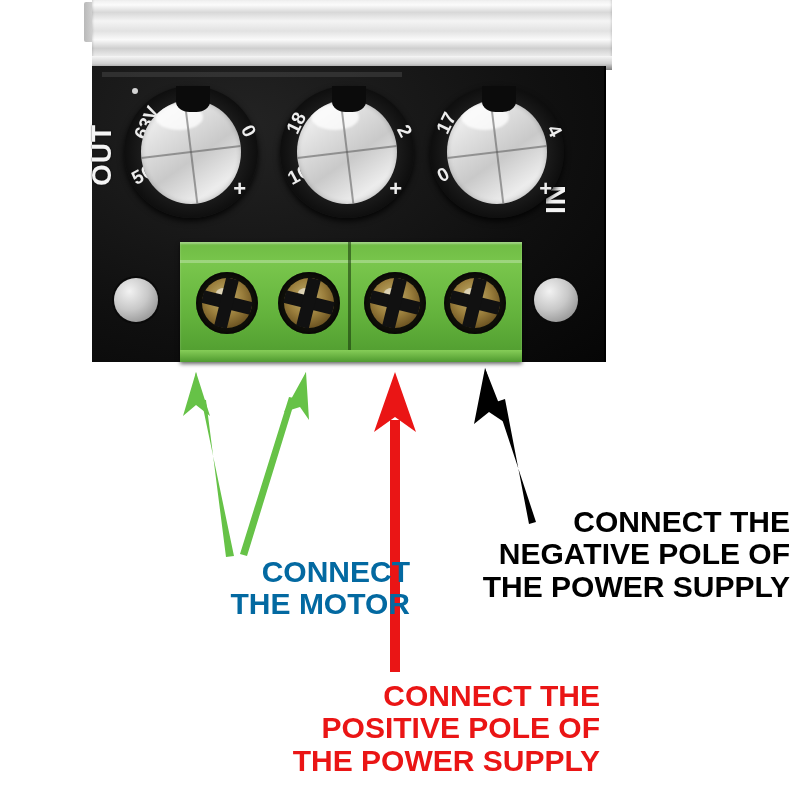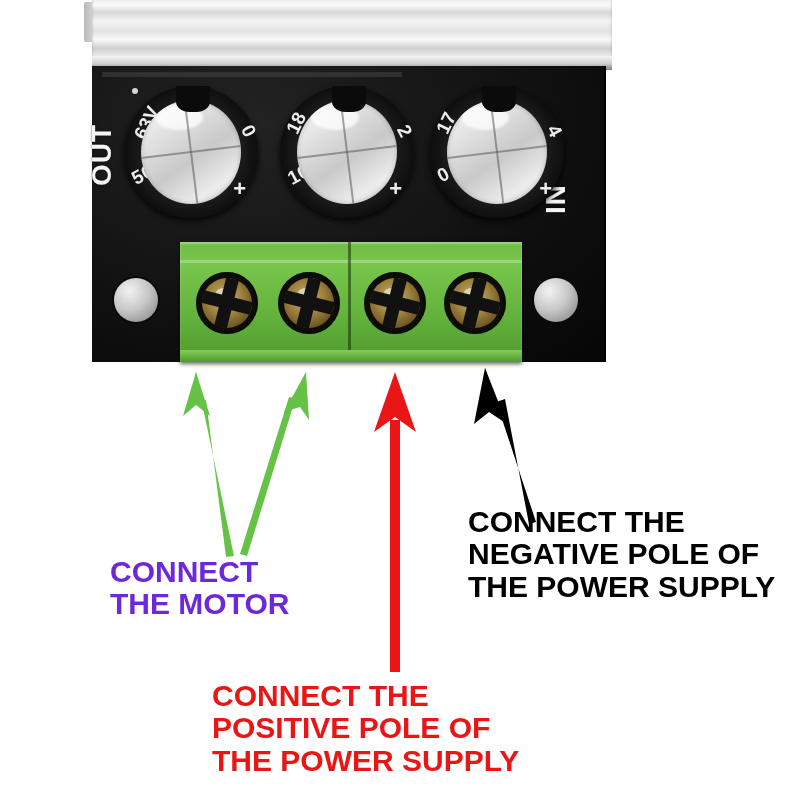--- a/index.html
+++ b/index.html
@@ -285,32 +285,32 @@
   #annotations {
     position: absolute;
     left: 0;
     top: 0;
     width: 800px;
     height: 800px;
     pointer-events: none;
   }
   .note {
     position: absolute;
-    text-align: left;
+    text-align: right;
     font-family: "Liberation Sans", sans-serif;
     font-weight: 700;
     line-height: 1.08;
     white-space: pre-line;
   }
   #note-motor {
     left: 110px;
     top: 556px;
     width: 300px;
     font-size: 30px;
-    color: #6d28d9;
+    color: #0369a1;
   }
   #note-negative {
     left: 468px;
     top: 506px;
     width: 322px;
     font-size: 30px;
     color: #000000;
   }
   #note-positive {
     left: 212px;

